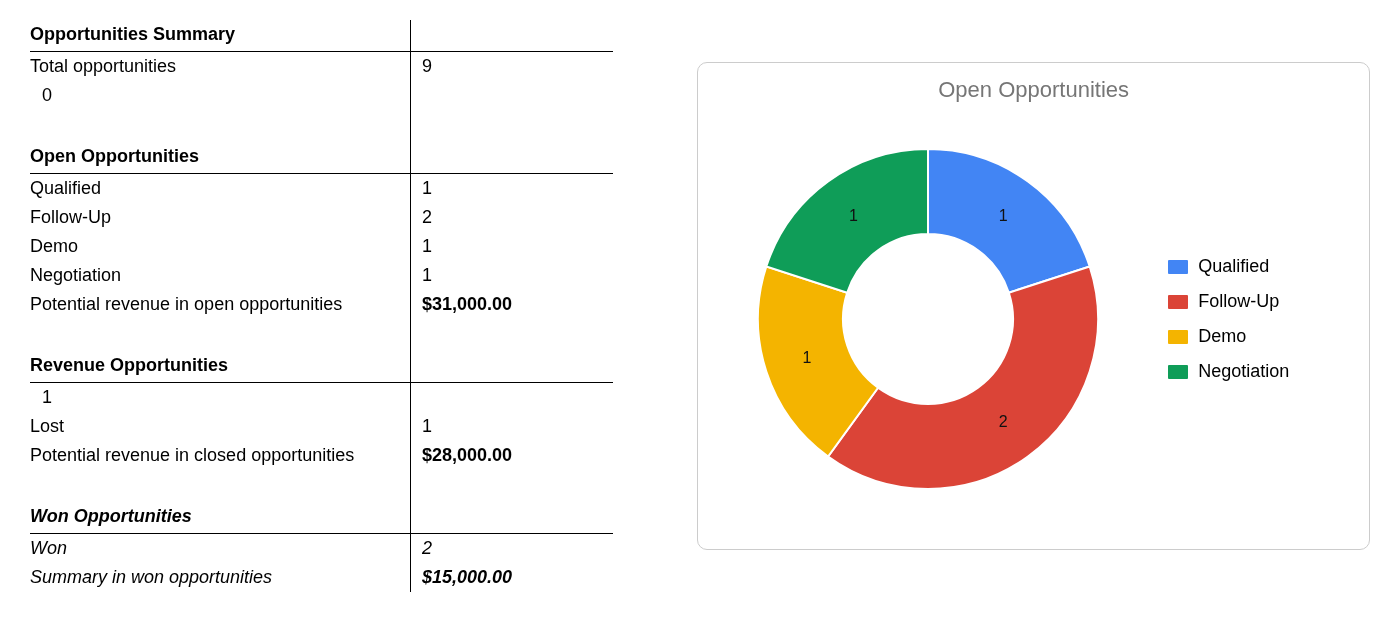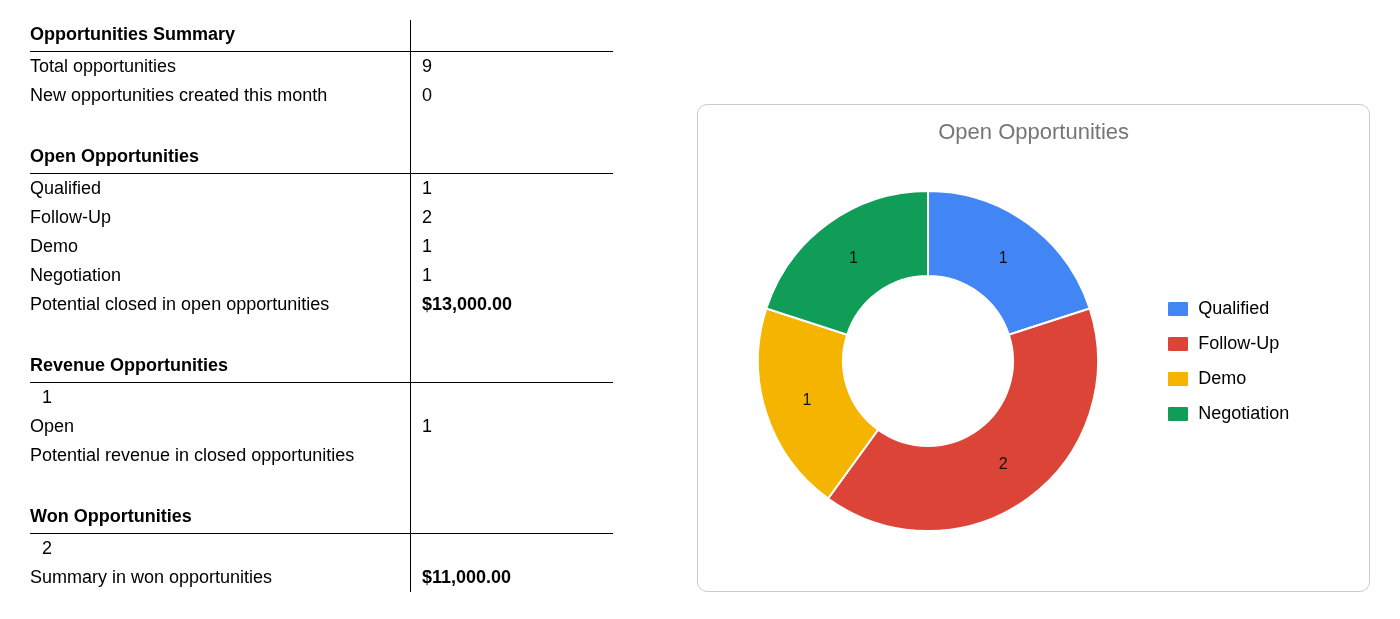--- a/index.html
+++ b/index.html
@@ -8,36 +8,36 @@
       padding: 20px 30px;
       font-family: Arial, Helvetica, sans-serif;
       font-size: 18px;
       color: #000;
       background: #fff;
       width: 1400px;
     }
     .page {
       display: flex;
       gap: 84px;
-      align-items: flex-end;
+      align-items: center;
     }
     .table-col {
       position: relative;
       width: 590px;
     }
     .vline {
       position: absolute;
       top: 0;
       left: 380px;
       width: 0;
       height: 100%;
       border-left: 1.5px solid #000;
     }
     .section { margin-bottom: 32px; }
-    .section:last-child { margin-bottom: 0; }
+    .section:last-child { margin-bottom: 0; font-style: italic; }
     .sec-title {
       font-weight: 700;
       padding: 4px 0 6px;
       border-bottom: 1.5px solid #000;
     }
     .row {
       display: flex;
       padding: 4px 0;
     }
     .row .label { width: 380px; padding-right: 12px; }
@@ -81,21 +81,20 @@
   <div class="table-col">
     <div class="vline"></div>
 
     <div class="section">
       <div class="sec-title">Opportunities Summary</div>
       <div class="row">
         <div class="label">Total opportunities</div>
         <div class="value">9</div>
       </div>
       <div class="row">
-        <div class="label">New opportunities created this month</div>
         <div class="value">0</div>
       </div>
     </div>
 
     <div class="section">
       <div class="sec-title">Open Opportunities</div>
       <div class="row">
         <div class="label">Qualified</div>
         <div class="value">1</div>
       </div>
@@ -105,47 +104,49 @@
       </div>
       <div class="row">
         <div class="label">Demo</div>
         <div class="value">1</div>
       </div>
       <div class="row">
         <div class="label">Negotiation</div>
         <div class="value">1</div>
       </div>
       <div class="row">
-        <div class="label">Potential closed in open opportunities</div>
-        <div class="value bold">$13,000.00</div>
+        <div class="label">Potential revenue in open opportunities</div>
+        <div class="value bold">$31,000.00</div>
       </div>
     </div>
 
     <div class="section">
       <div class="sec-title">Revenue Opportunities</div>
       <div class="row">
         <div class="value">1</div>
       </div>
       <div class="row">
-        <div class="label">Open</div>
+        <div class="label">Lost</div>
         <div class="value">1</div>
       </div>
       <div class="row">
         <div class="label">Potential revenue in closed opportunities</div>
+        <div class="value bold">$28,000.00</div>
       </div>
     </div>
 
     <div class="section">
       <div class="sec-title">Won Opportunities</div>
       <div class="row">
+        <div class="label">Won</div>
         <div class="value">2</div>
       </div>
       <div class="row">
         <div class="label">Summary in won opportunities</div>
-        <div class="value bold">$11,000.00</div>
+        <div class="value bold">$15,000.00</div>
       </div>
     </div>
 
   </div>
 
   <div class="chart-card">
     <div class="chart-title">Open Opportunities</div>
     <div class="chart-body">
       <div class="donut-wrap">
         <svg class="donut" viewBox="0 0 420 420" id="donut-svg">

